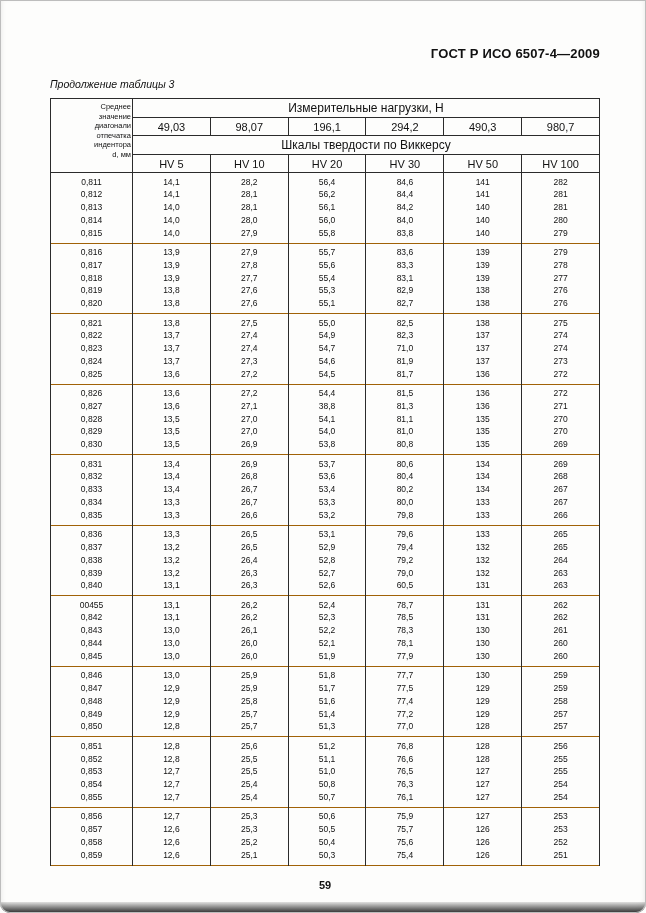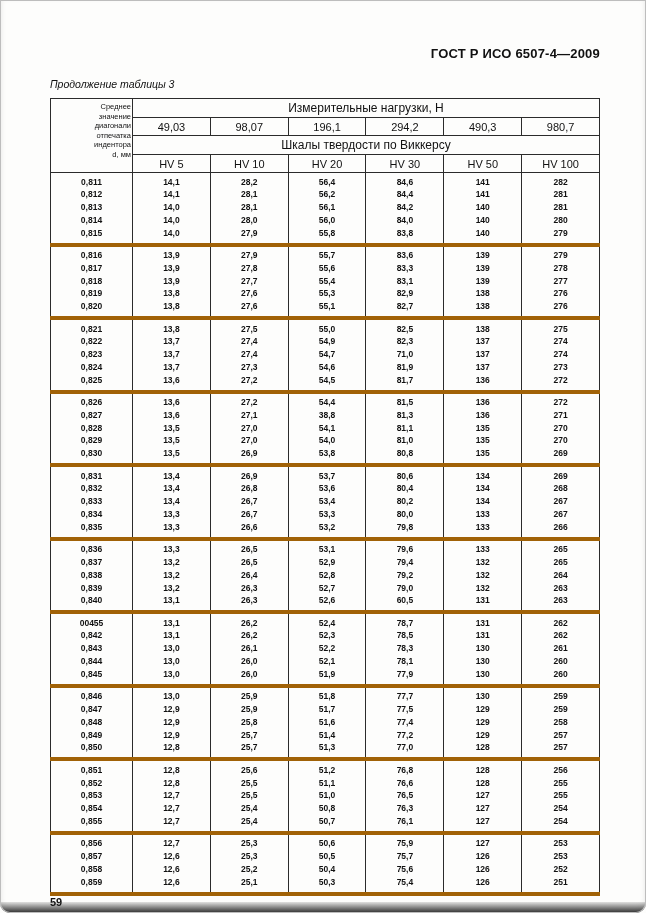--- a/index.html
+++ b/index.html
@@ -38,33 +38,33 @@
     font-weight: normal; text-align: center; vertical-align: middle;
     padding: 2px 1px;
   }
   th.corner {
     font-size: 7.5px; line-height: 9.5px;
     white-space: pre-line; vertical-align: top; padding-top: 3px; text-align: right;
   }
   th.group-title { font-size: 12px; height: 15px; }
   tr.loads-row th, tr.scales-row th { font-size: 11px; height: 18px; }
 
-  tbody.group { border-top: 1px solid #2b2b2b; border-bottom: 4px solid #a16207; font-weight: bold; }
+  tbody.group { border-top: 1px solid #2b2b2b; border-bottom: 1px solid #a16207; }
   tbody.group td {
     border-left: 1px solid #2b2b2b; border-right: 1px solid #2b2b2b;
     border-top: none; border-bottom: none;
     font-size: 8.5px; line-height: 11.4px; padding: 0.7px 2px;
     text-align: center; white-space: nowrap;
   }
   tbody.group tr:first-child td { padding-top: 3.5px; }
   tbody.group tr:last-child td { padding-bottom: 3.5px; }
 
   .page-number {
-    width: 550px; text-align: left;
-    font-size: 11px; font-weight: bold; 
+    width: 550px; text-align: center;
+    font-size: 11px; font-weight: bold; margin-top: 13px;
   }
 </style>
 </head>
 <body>
 
 <div class="content">
 
   <div class="doc-header">ГОСТ Р ИСО 6507-4—2009</div>
 
   <div class="caption">Продолжение таблицы 3</div>

